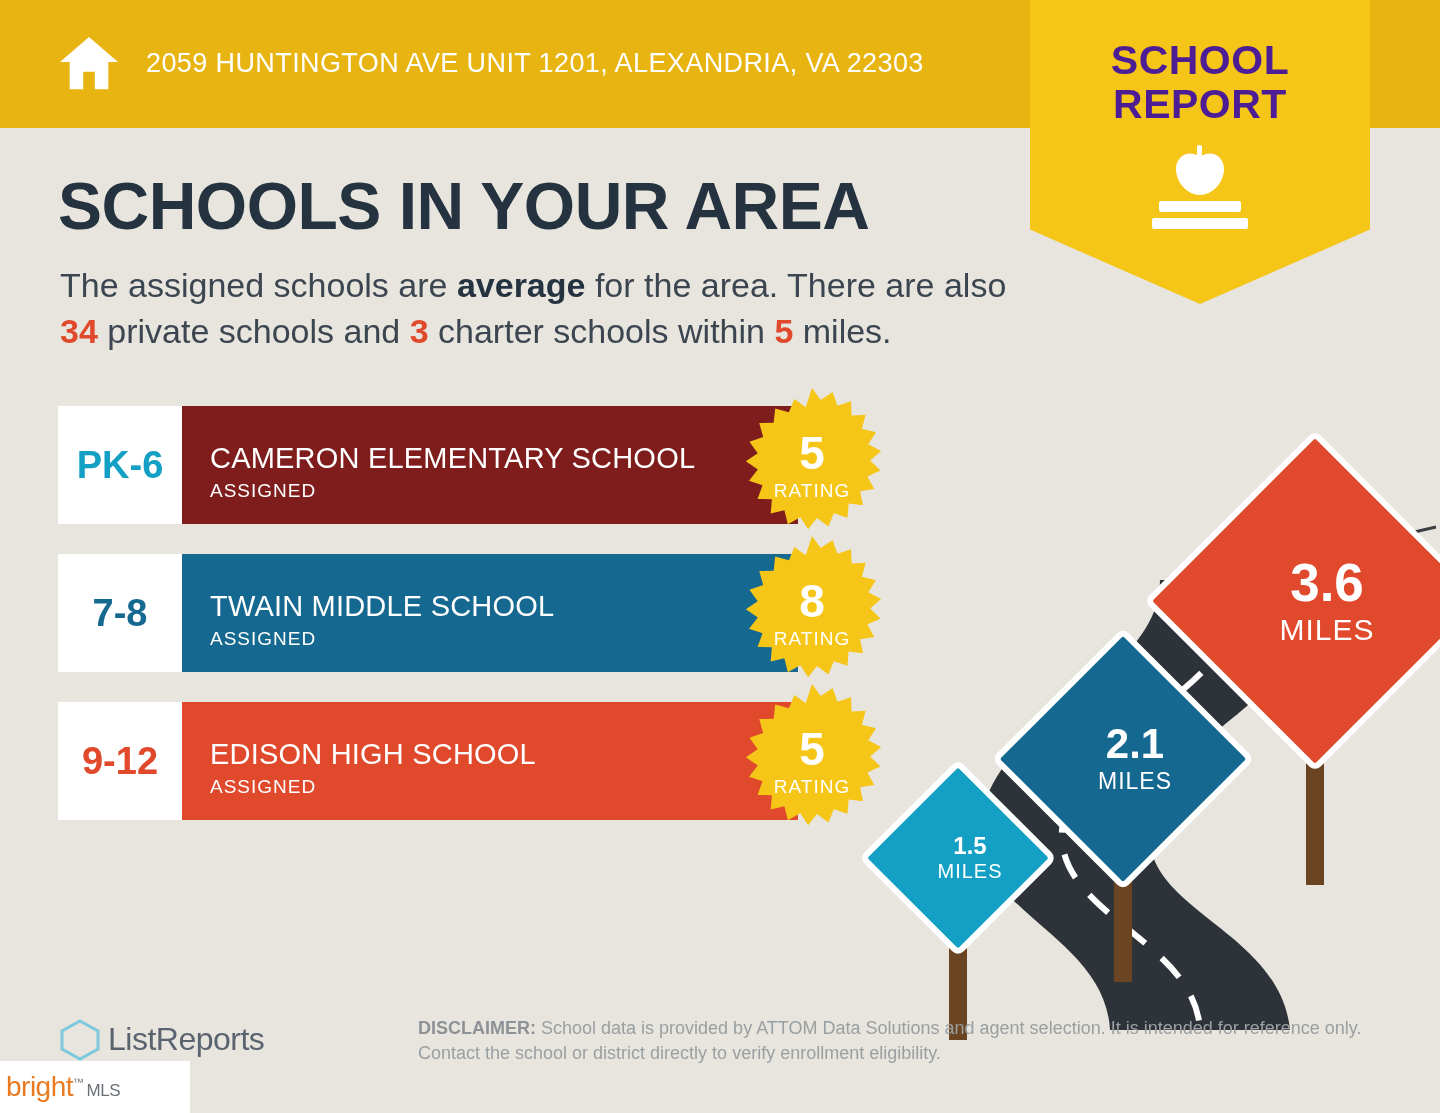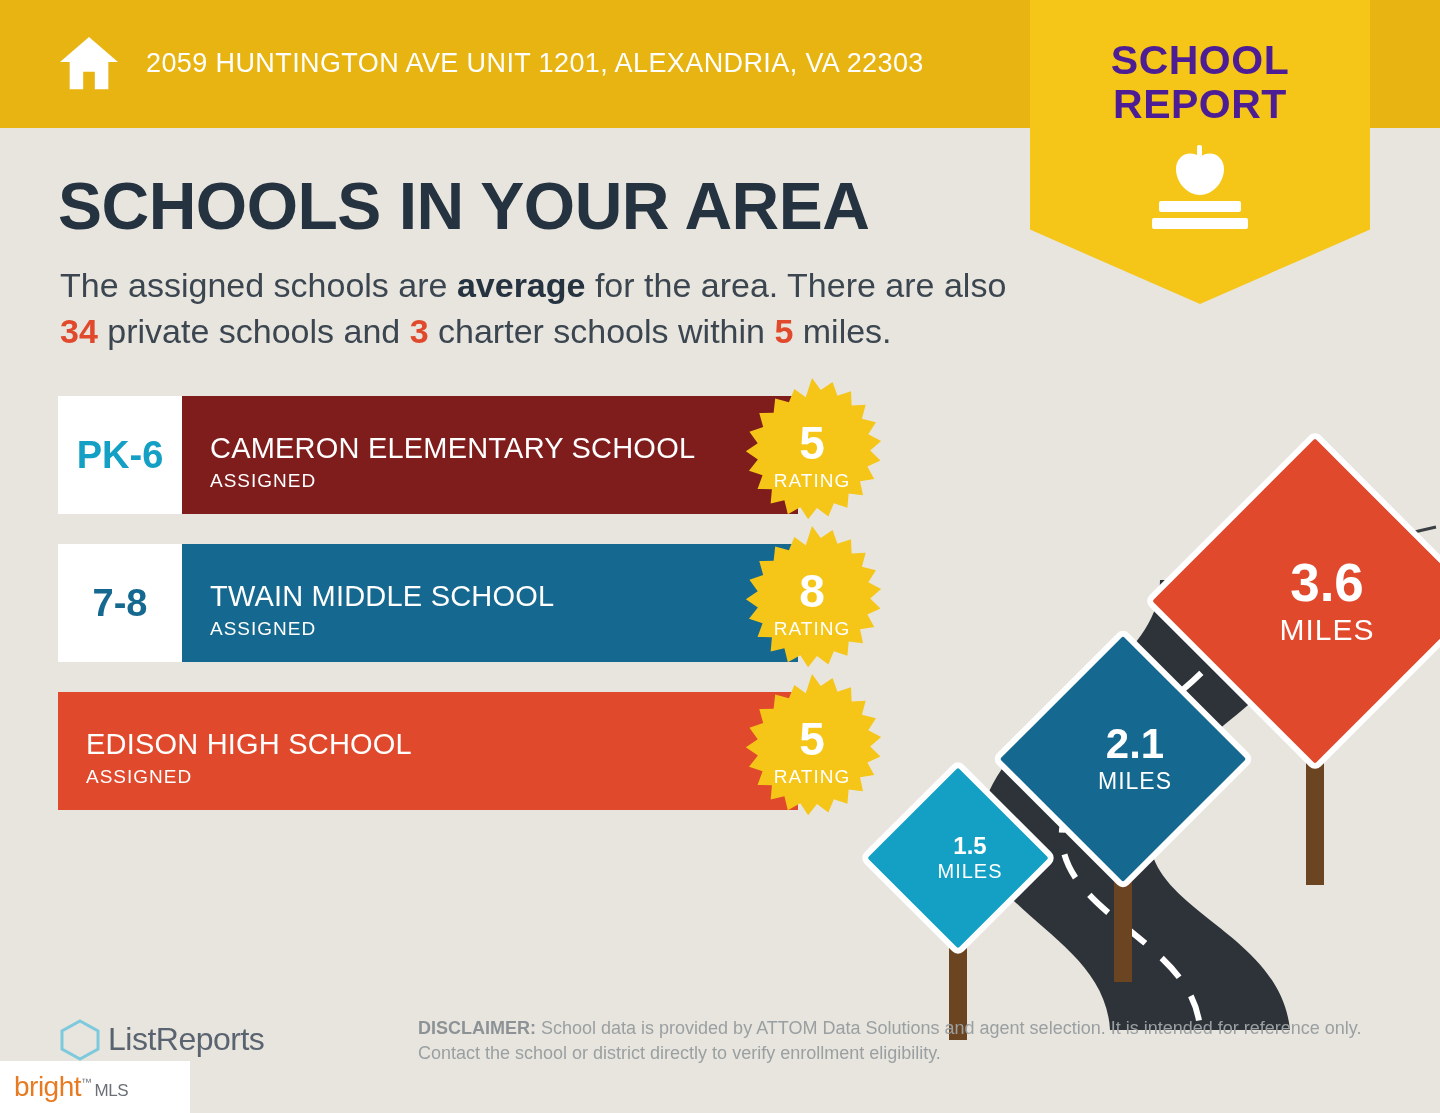--- a/index.html
+++ b/index.html
@@ -63,21 +63,21 @@
   .subtitle {
     position: absolute; top: 262px; left: 60px;
     width: 950px;
     font-size: 34px; line-height: 1.36;
     color: #3b4650;
   }
   .subtitle b { color: #e0492c; font-weight: bold; }
   .subtitle .dark { color: #25323f; font-weight: bold; }
 
   
-  .schools { position: absolute; top: 396px; left: 58px; width: 740px; }
+  .schools { position: absolute; top: 406px; left: 58px; width: 740px; }
   .school-row {
     position: relative;
     height: 118px;
     margin-bottom: 30px;
     display: flex;
     align-items: stretch;
   }
   .grade-box {
     width: 124px; flex: none;
     background: #ffffff;
@@ -172,21 +172,21 @@
   .disclaimer {
     position: absolute; left: 418px; bottom: 48px; width: 950px;
     font-size: 18px; line-height: 1.35; color: #9aa0a2;
   }
   .disclaimer b { color: #8c9295; font-weight: bold; }
 
   .bright-bar {
     position: absolute; left: 0; bottom: 0;
     width: 190px; height: 52px;
     background: #ffffff;
-    display: flex; align-items: center; padding-left: 14px;
+    display: flex; align-items: center; padding-left: 6px;
   }
   .bright-text { font-size: 28px; color: #e87b22; letter-spacing: -0.5px; }
   .bright-text .mls { color: #6b7076; font-size: 17px; margin-left: 3px; }
   .bright-text .tm { font-size: 11px; vertical-align: super; color: #6b7076; }
 </style>
 </head>
 <body>
 
 <div id="page">
 
@@ -242,20 +242,21 @@
       <div class="rating">
         <svg viewBox="0 0 100 100">
           <polygon fill="#f5c518" points="50,0 55.6,7.7 63.2,2.5 66.3,11.3 75,8.5 75.4,17.7 84.4,17.2 82,26.1 91,28.3 86.1,36.1 94.3,40.4 87.3,46.5 93.9,52.9 85.5,56.7 89.9,64.8 80.8,66.2 82.7,75.2 73.5,74.1 72.7,83.2 64,80.3 60.5,88.8 53.2,83.3 47.5,90.5 42.5,82.8 34.5,87.3 32.3,78.4 23.5,80.5 24.3,71.3 15.1,71.1 18.3,62.4 9.6,59.5 15.3,52.3 7.6,47 15.2,41.9 9.9,34.4 18.7,31.4 16.2,22.5 25.4,22.2 26.4,13.1 35.2,15.5 38.7,7 46,12.3"></polygon>
         </svg>
         <div class="rating-value">8</div>
         <div class="rating-label">RATING</div>
       </div>
     </div>
 
     <div class="school-row row-3">
+      <div class="grade-box">9-12</div>
       <div class="info-box">
         <div class="school-name">EDISON HIGH SCHOOL</div>
         <div class="assigned">ASSIGNED</div>
       </div>
       <div class="rating">
         <svg viewBox="0 0 100 100">
           <polygon fill="#f5c518" points="50,0 55.6,7.7 63.2,2.5 66.3,11.3 75,8.5 75.4,17.7 84.4,17.2 82,26.1 91,28.3 86.1,36.1 94.3,40.4 87.3,46.5 93.9,52.9 85.5,56.7 89.9,64.8 80.8,66.2 82.7,75.2 73.5,74.1 72.7,83.2 64,80.3 60.5,88.8 53.2,83.3 47.5,90.5 42.5,82.8 34.5,87.3 32.3,78.4 23.5,80.5 24.3,71.3 15.1,71.1 18.3,62.4 9.6,59.5 15.3,52.3 7.6,47 15.2,41.9 9.9,34.4 18.7,31.4 16.2,22.5 25.4,22.2 26.4,13.1 35.2,15.5 38.7,7 46,12.3"></polygon>
         </svg>
         <div class="rating-value">5</div>
         <div class="rating-label">RATING</div>

